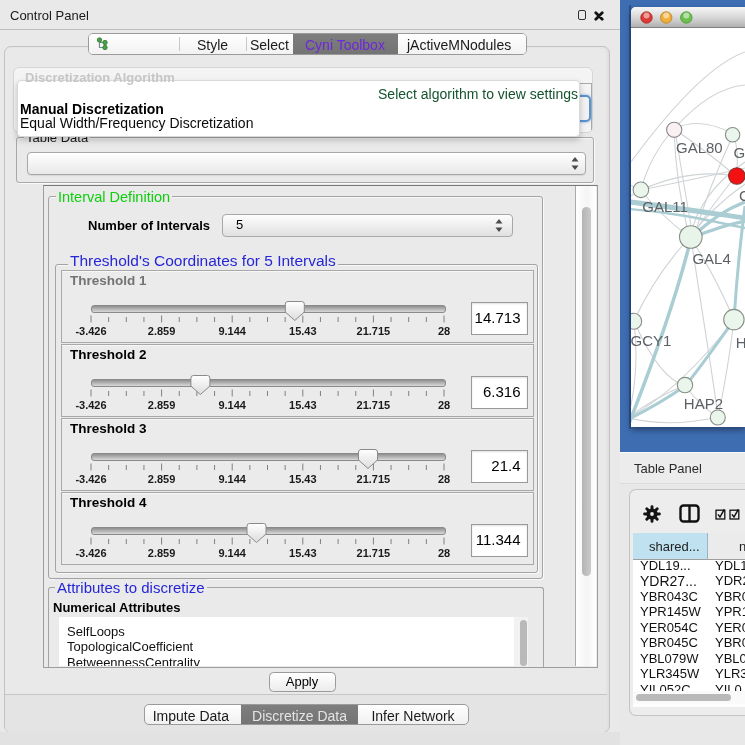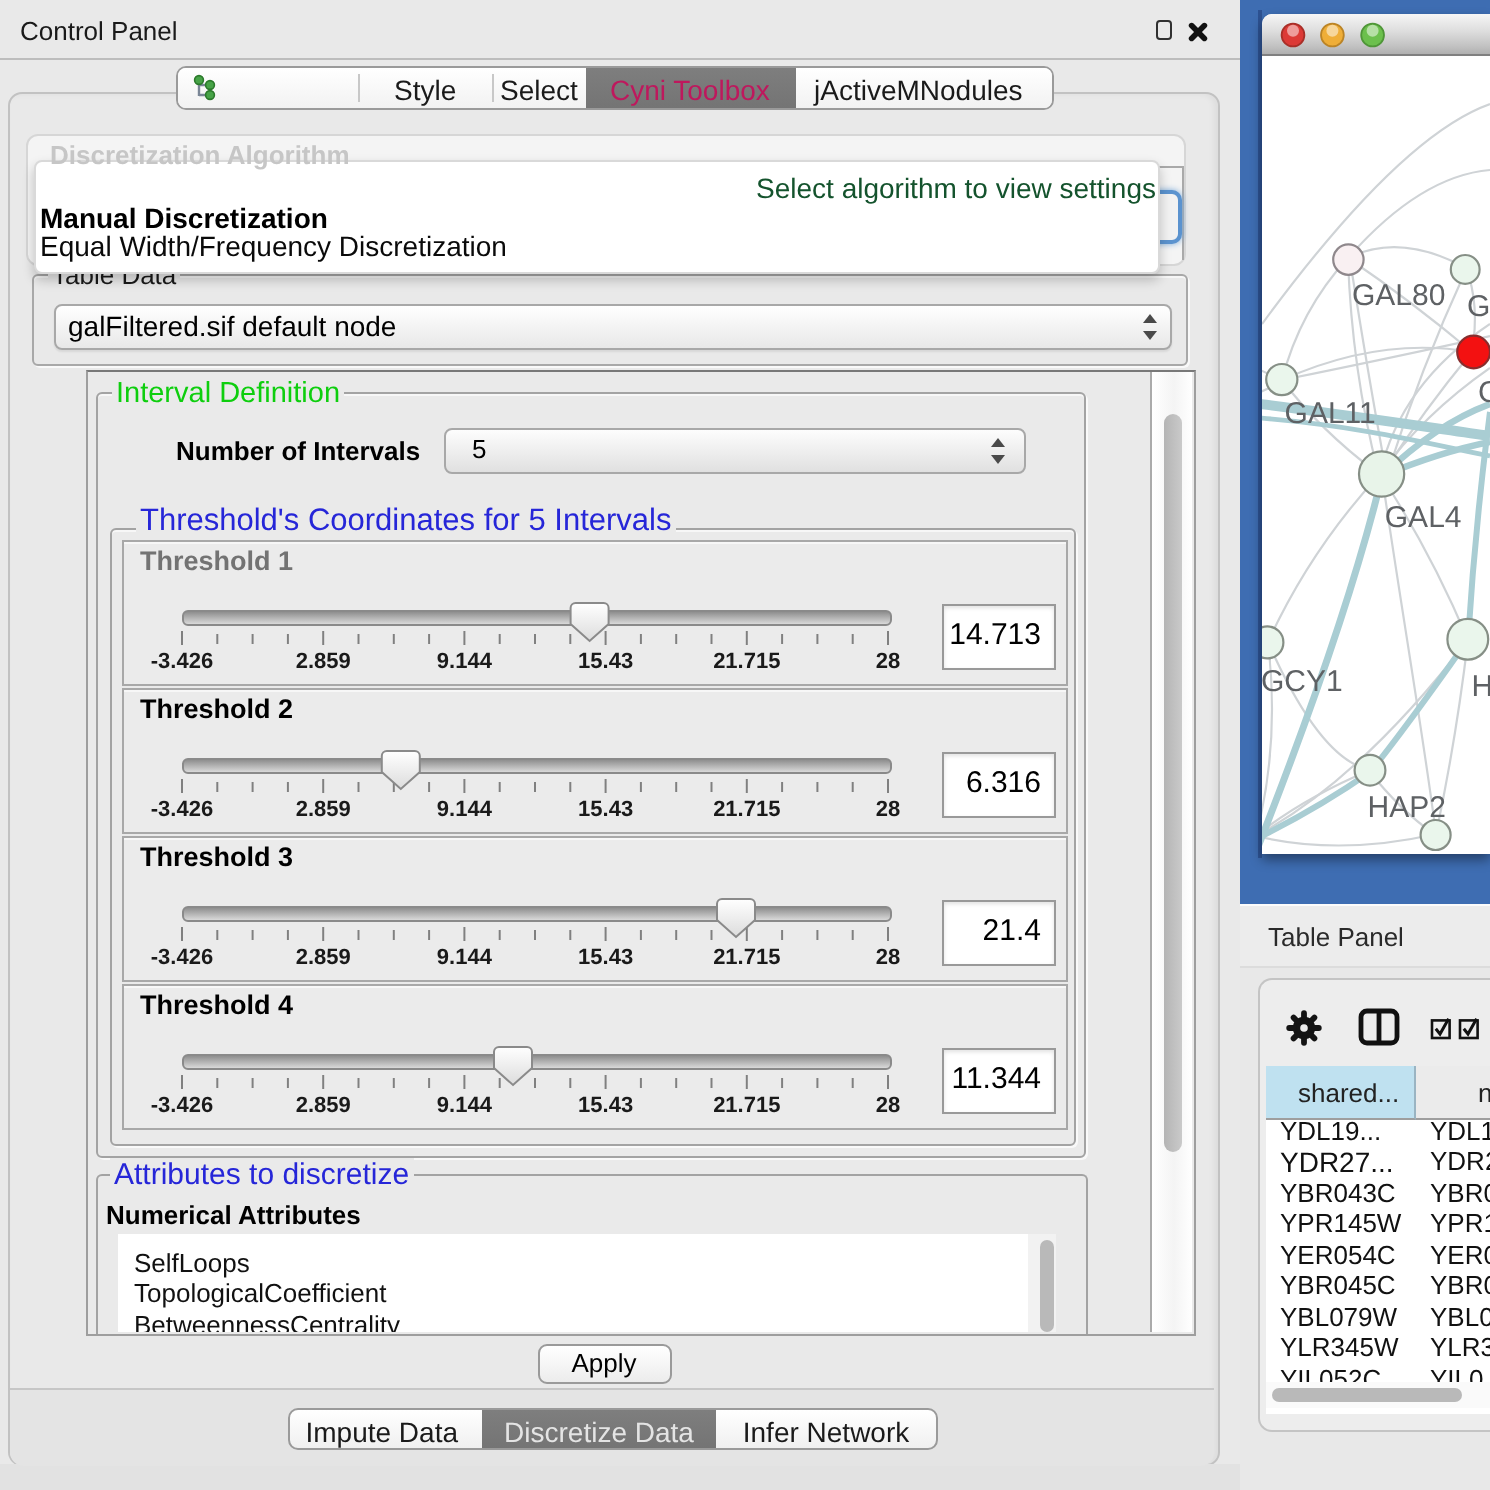--- a/index.html
+++ b/index.html
@@ -27,39 +27,38 @@
   <div class="abs" style="left:157px;top:3px;width:1px;height:14px;background:#c8c8c8;"></div>
   <svg class="abs" style="left:7px;top:3px;" width="13" height="14" viewBox="0 0 13 14">
     <path d="M3.5 3 L3.5 11 M3.5 5.5 L8.5 5.5 M3.5 10.5 L8.5 10.5" stroke="#7a8696" stroke-width="1.2" fill="none"></path>
     <circle cx="3.5" cy="3" r="2.2" fill="#47a347" stroke="#2c7a2c" stroke-width="0.8"></circle>
     <circle cx="9" cy="5.5" r="2.2" fill="#47a347" stroke="#2c7a2c" stroke-width="0.8"></circle>
     <circle cx="9" cy="10.5" r="2.2" fill="#47a347" stroke="#2c7a2c" stroke-width="0.8"></circle>
   </svg>
   <div class="abs" style="left:26.5px;top:20px;font-size:14px;color:#c2410c;">Network</div>
   <div class="abs" style="left:108px;top:2.5px;font-size:14px;color:#1a1a1a;">Style</div>
   <div class="abs" style="left:161px;top:2.5px;font-size:14px;color:#1a1a1a;">Select</div>
-  <div class="abs" style="left:216px;top:2.5px;font-size:14px;color:#be185d;">Cyni Toolbox</div>
+  <div class="abs" style="left:216px;top:2.5px;font-size:14px;color:#6d28d9;">Cyni Toolbox</div>
   <div class="abs" style="left:318px;top:2.5px;font-size:14px;color:#1a1a1a;">jActiveMNodules</div>
 </div>
 
 <div class="abs" style="left:13px;top:67px;width:578px;height:64px;background:#f4f4f4;border:1px solid #d6d6d6;border-radius:6px;"></div>
 <div class="abs" style="left:25px;top:70px;font-size:13px;font-weight:bold;color:#c6c6c6;z-index:62;">Discretization Algorithm</div>
 <div class="abs" style="left:576px;top:83px;width:16px;height:1px;background:#a9a9a9;"></div>
 <div class="abs" style="left:591px;top:83px;width:1px;height:47px;background:#a9a9a9;"></div>
 <div class="abs" style="left:570px;top:95px;width:17px;height:23px;background:#f2f2f2;border:2px solid #5b93cf;border-radius:5px;box-shadow:0 0 3px #7aa9d8;"></div>
 
 <div class="abs" style="left:17px;top:79.5px;width:561px;height:55px;background:#ffffff;border:1px solid #d9d9d9;border-radius:4px;box-shadow:0 3px 6px rgba(0,0,0,.22);z-index:60;"></div>
 <div class="abs" style="left:17px;top:86px;width:561px;text-align:right;font-size:14px;color:#14532d;z-index:61;">Select algorithm to view settings</div>
 <div class="abs" style="left:20px;top:100.5px;font-size:14px;font-weight:bold;color:#000;z-index:61;">Manual Discretization</div>
 <div class="abs" style="left:20px;top:115px;font-size:14px;color:#0a0a0a;z-index:61;">Equal Width/Frequency Discretization</div>
 
 <div class="abs" style="left:16px;top:137px;width:576px;height:44px;border:1px solid #a8a8a8;border-radius:3px;box-shadow:inset 0 1px 0 rgba(255,255,255,.6),1px 1px 0 rgba(255,255,255,.7);"></div>
 <div class="abs" style="left:24px;top:130px;background:#e9e9e9;padding:0 2px;font-size:13px;color:#1a1a1a;">Table Data</div>
 <div class="abs" style="left:27px;top:152px;width:557px;height:21px;background:linear-gradient(#ffffff,#e8e8e8);border:1px solid #a8a8a8;border-radius:4px;box-shadow:0 1px 1px rgba(0,0,0,.08);">
-  <div class="abs" style="left:6px;top:2px;font-size:14px;color:#000;">galFiltered.sif default node</div>
   <svg class="abs" style="right:5px;top:3px;" width="10" height="15" viewBox="0 0 10 15">
     <path d="M5 1 L8.5 5.5 L1.5 5.5 Z" fill="#4a4a4a"></path>
     <path d="M5 14 L8.5 9.5 L1.5 9.5 Z" fill="#4a4a4a"></path>
   </svg>
 </div>
 
 <div class="abs" style="left:43px;top:185px;width:553px;height:481px;background:#eaeaea;border:1px solid #9e9e9e;border-top:1.5px solid #787878;"></div>
 
 <div class="abs" style="left:575px;top:186px;width:20px;height:480px;background:linear-gradient(90deg,#ffffff,#f4f4f4 55%,#ffffff);border-left:1px solid #aaa;"></div>
 <div class="abs" style="left:582px;top:207px;width:9px;height:369px;background:linear-gradient(90deg,#b4b4b4,#cacaca);border-radius:4.5px;"></div>

